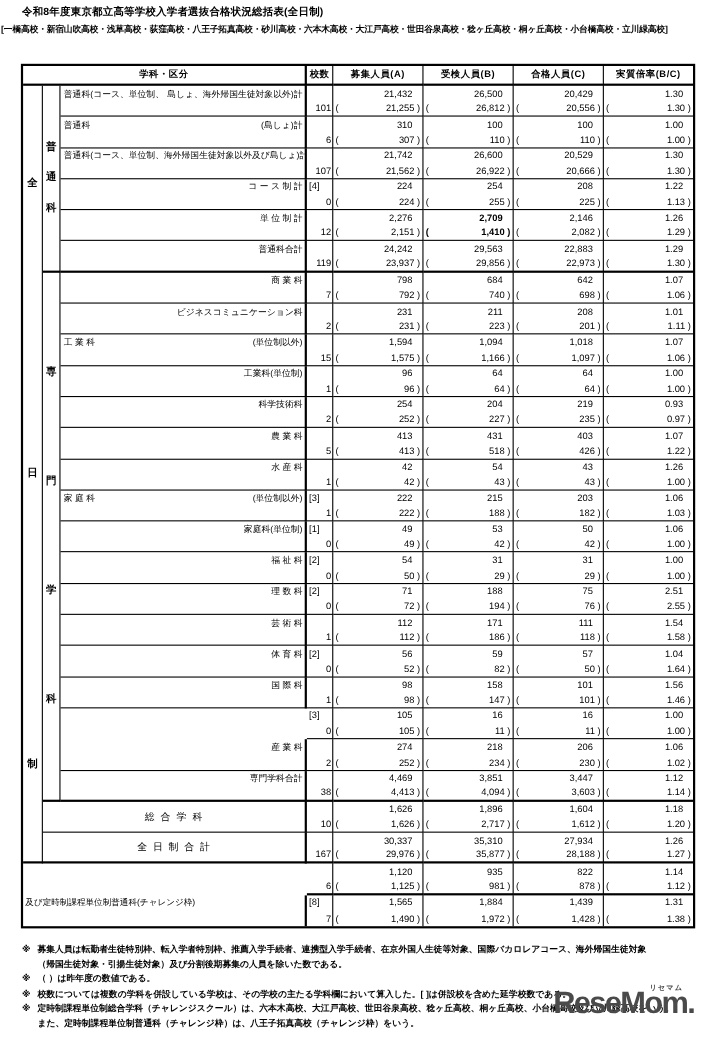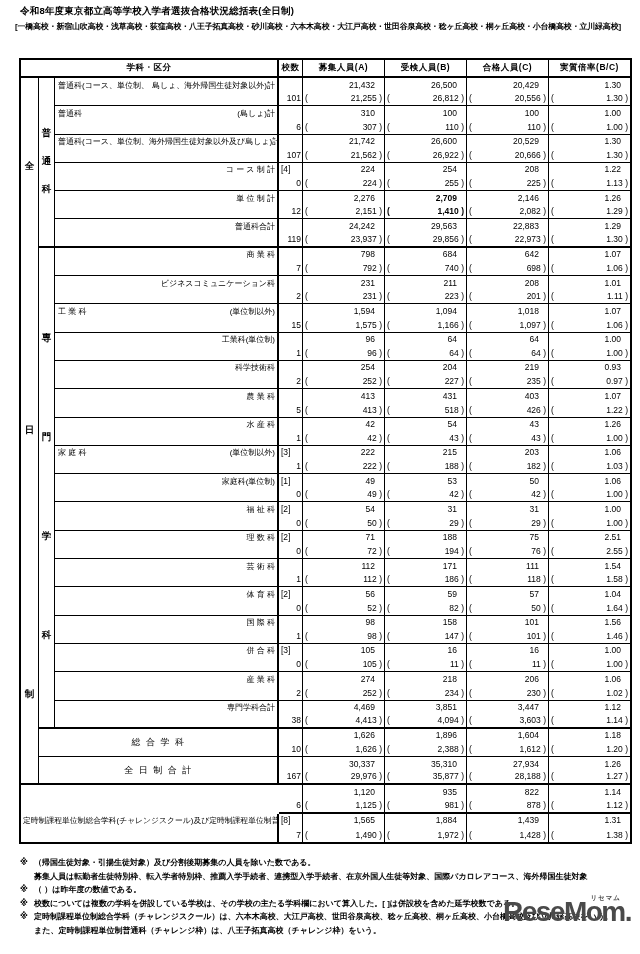--- a/index.html
+++ b/index.html
@@ -2,21 +2,21 @@
 <html><head>
 <meta charset="utf-8">
 <style>
   html,body{margin:0;padding:0;}
   body{
     width:640px;height:954px;position:relative;background:#ffffff;
     font-family:"Liberation Sans","DejaVu Sans",sans-serif;color:#000;
     -webkit-font-smoothing:antialiased;
   }
   .page-title{position:absolute;left:20px;top:5px;font-size:9.5px;font-weight:700;letter-spacing:0.2px;}
-  .page-subtitle{position:absolute;left:15px;top:21px;font-size:8px;font-weight:700;letter-spacing:-0.2px;white-space:nowrap;}
+  .page-subtitle{position:absolute;left:1px;top:21px;font-size:8px;font-weight:700;letter-spacing:-0.2px;white-space:nowrap;}
 
   
   .grid{
     position:absolute;left:19px;top:58px;background:#fff;
     display:grid;
     grid-template-columns:18px 16px 224px 24px 82px 82px 82px 81px;
     grid-template-rows:18px repeat(27,28.3px);
     border:2px solid #000;
   }
   .cell{border-right:1px solid #000;border-bottom:1px solid #000;overflow:hidden;box-sizing:border-box;position:relative;}
@@ -785,24 +785,20 @@
         <div class="cv">101 )</div>
       </div>
     </div>
     <div class="cell num last" style="grid-area: 21 / 8 / 22 / 9;">
       <div class="v1">1.56</div>
       <div class="v2">
         <div class="op">(</div>
         <div class="cv">1.46 )</div>
       </div>
     </div>
-    <div class="cell label" style="grid-area: 22 / 3 / 23 / 4;">
-      <div class="l1"></div>
-      <div class="l2">併 合 科</div>
-    </div>
     <div class="cell snum" style="grid-area: 22 / 4 / 23 / 5;">
       <div class="br">[3]</div>
       <div class="cnt">0</div>
     </div>
     <div class="cell num" style="grid-area: 22 / 5 / 23 / 6;">
       <div class="v1">105</div>
       <div class="v2">
         <div class="op">(</div>
         <div class="cv">105 )</div>
       </div>
@@ -906,38 +902,38 @@
       <div class="v1">1,626</div>
       <div class="v2">
         <div class="op">(</div>
         <div class="cv">1,626 )</div>
       </div>
     </div>
     <div class="cell num" style="grid-area: 25 / 6 / 26 / 7;">
       <div class="v1">1,896</div>
       <div class="v2">
         <div class="op">(</div>
-        <div class="cv">2,388 )</div>
+        <div class="cv">2,717 )</div>
       </div>
     </div>
     <div class="cell num" style="grid-area: 25 / 7 / 26 / 8;">
       <div class="v1">1,604</div>
       <div class="v2">
         <div class="op">(</div>
         <div class="cv">1,612 )</div>
       </div>
     </div>
     <div class="cell num last" style="grid-area: 25 / 8 / 26 / 9;">
       <div class="v1">1.18</div>
       <div class="v2">
         <div class="op">(</div>
         <div class="cv">1.20 )</div>
       </div>
     </div>
-    <div class="cell label clab tb" style="grid-area: 26 / 2 / 27 / 4;">全 日 制 合 計</div>
+    <div class="cell label clab tb" style="grid-area: 26 / 2 / 27 / 4; font-family: Liberation Serif, serif;">全 日 制 合 計</div>
     <div class="cell snum tb" style="grid-area: 26 / 4 / 27 / 5;">
       <div class="cnt">167</div>
     </div>
     <div class="cell num tb" style="grid-area: 26 / 5 / 27 / 6;">
       <div class="v1">30,337</div>
       <div class="v2">
         <div class="op">(</div>
         <div class="cv">29,976 )</div>
       </div>
     </div>
@@ -987,21 +983,20 @@
       </div>
     </div>
     <div class="cell num last tb" style="grid-area: 27 / 8 / 28 / 9;">
       <div class="v1">1.14</div>
       <div class="v2">
         <div class="op">(</div>
         <div class="cv">1.12 )</div>
       </div>
     </div>
     <div class="cell label full bot" style="grid-area: 28 / 1 / 29 / 4;">
-      <div class="l1">定時制課程単位制総合学科(チャレンジスクール)</div>
       <div class="l2">及び定時制課程単位制普通科(チャレンジ枠)</div>
     </div>
     <div class="cell snum bot" style="grid-area: 28 / 4 / 29 / 5;">
       <div class="br">[8]</div>
       <div class="cnt">7</div>
     </div>
     <div class="cell num bot" style="grid-area: 28 / 5 / 29 / 6;">
       <div class="v1">1,565</div>
       <div class="v2">
         <div class="op">(</div>
@@ -1028,22 +1023,22 @@
         <div class="op">(</div>
         <div class="cv">1.38 )</div>
       </div>
     </div>
   </div>
 
 <div class="notes">
     <div class="note">
       <span class="mk">※</span>
       <span class="tx">
+        <div>募集人員は転勤者生徒特別枠、転入学者特別枠、推薦入学手続者、連携型入学手続者、在京外国人生徒等対象、国際バカロレアコース、海外帰国生徒対象</div>
         <div>（帰国生徒対象・引揚生徒対象）及び分割後期募集の人員を除いた数である。</div>
-        <div>募集人員は転勤者生徒特別枠、転入学者特別枠、推薦入学手続者、連携型入学手続者、在京外国人生徒等対象、国際バカロレアコース、海外帰国生徒対象</div>
       </span>
     </div>
     <div class="note">
       <span class="mk">※</span>
       <span class="tx">
         <div>（ ）は昨年度の数値である。</div>
       </span>
     </div>
     <div class="note">
       <span class="mk">※</span>

